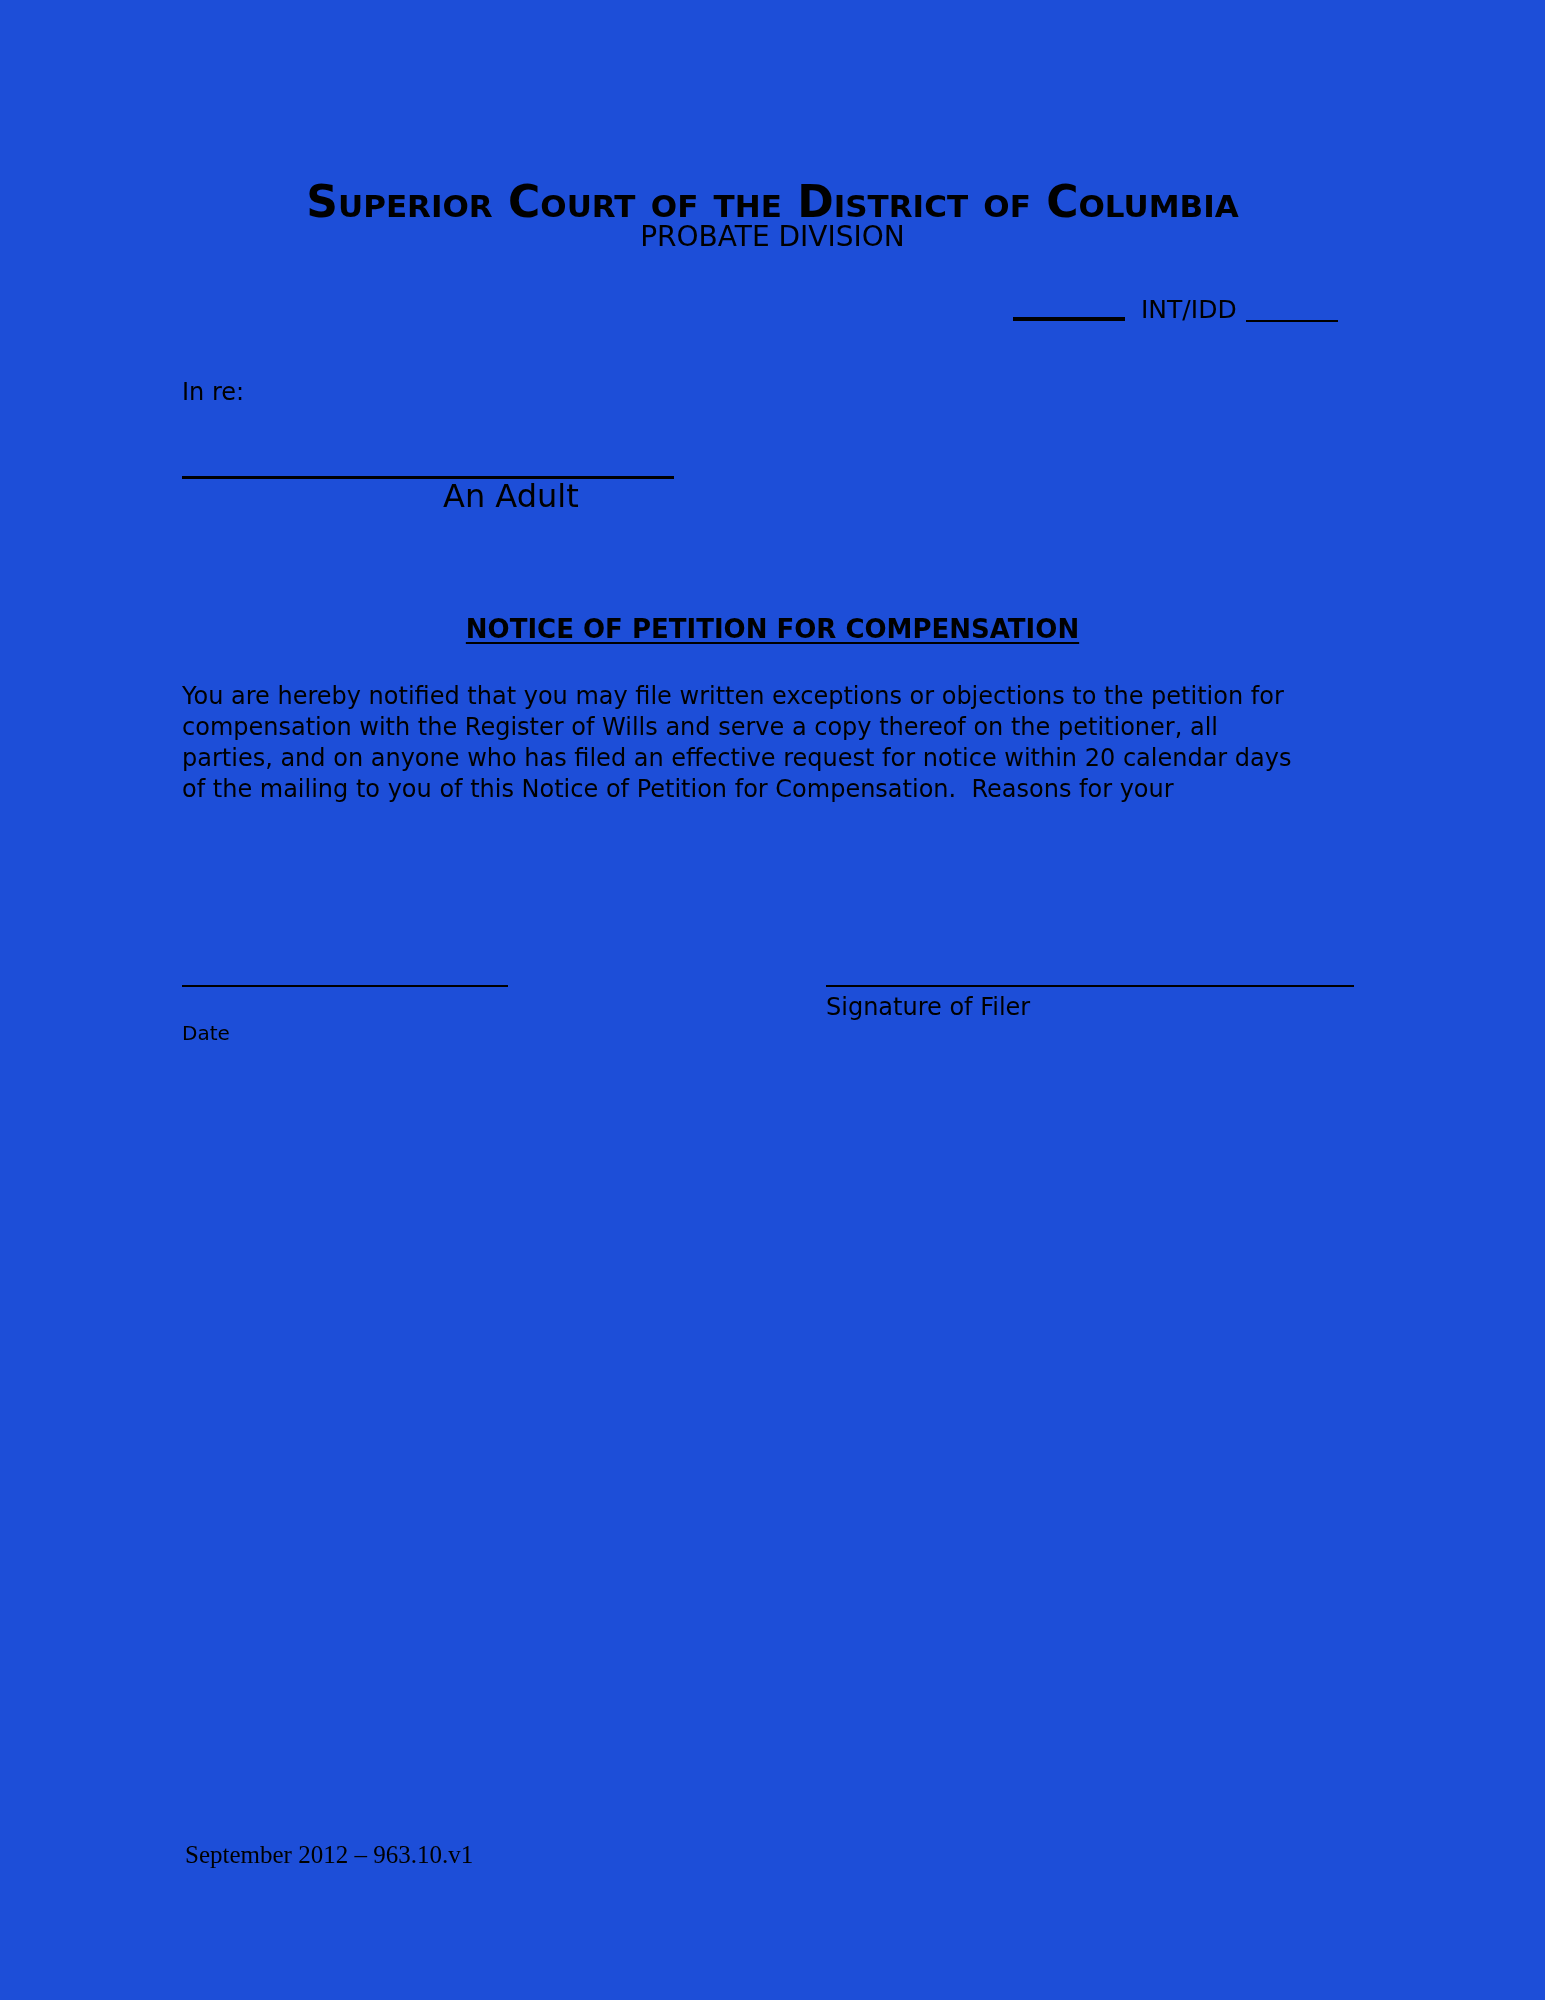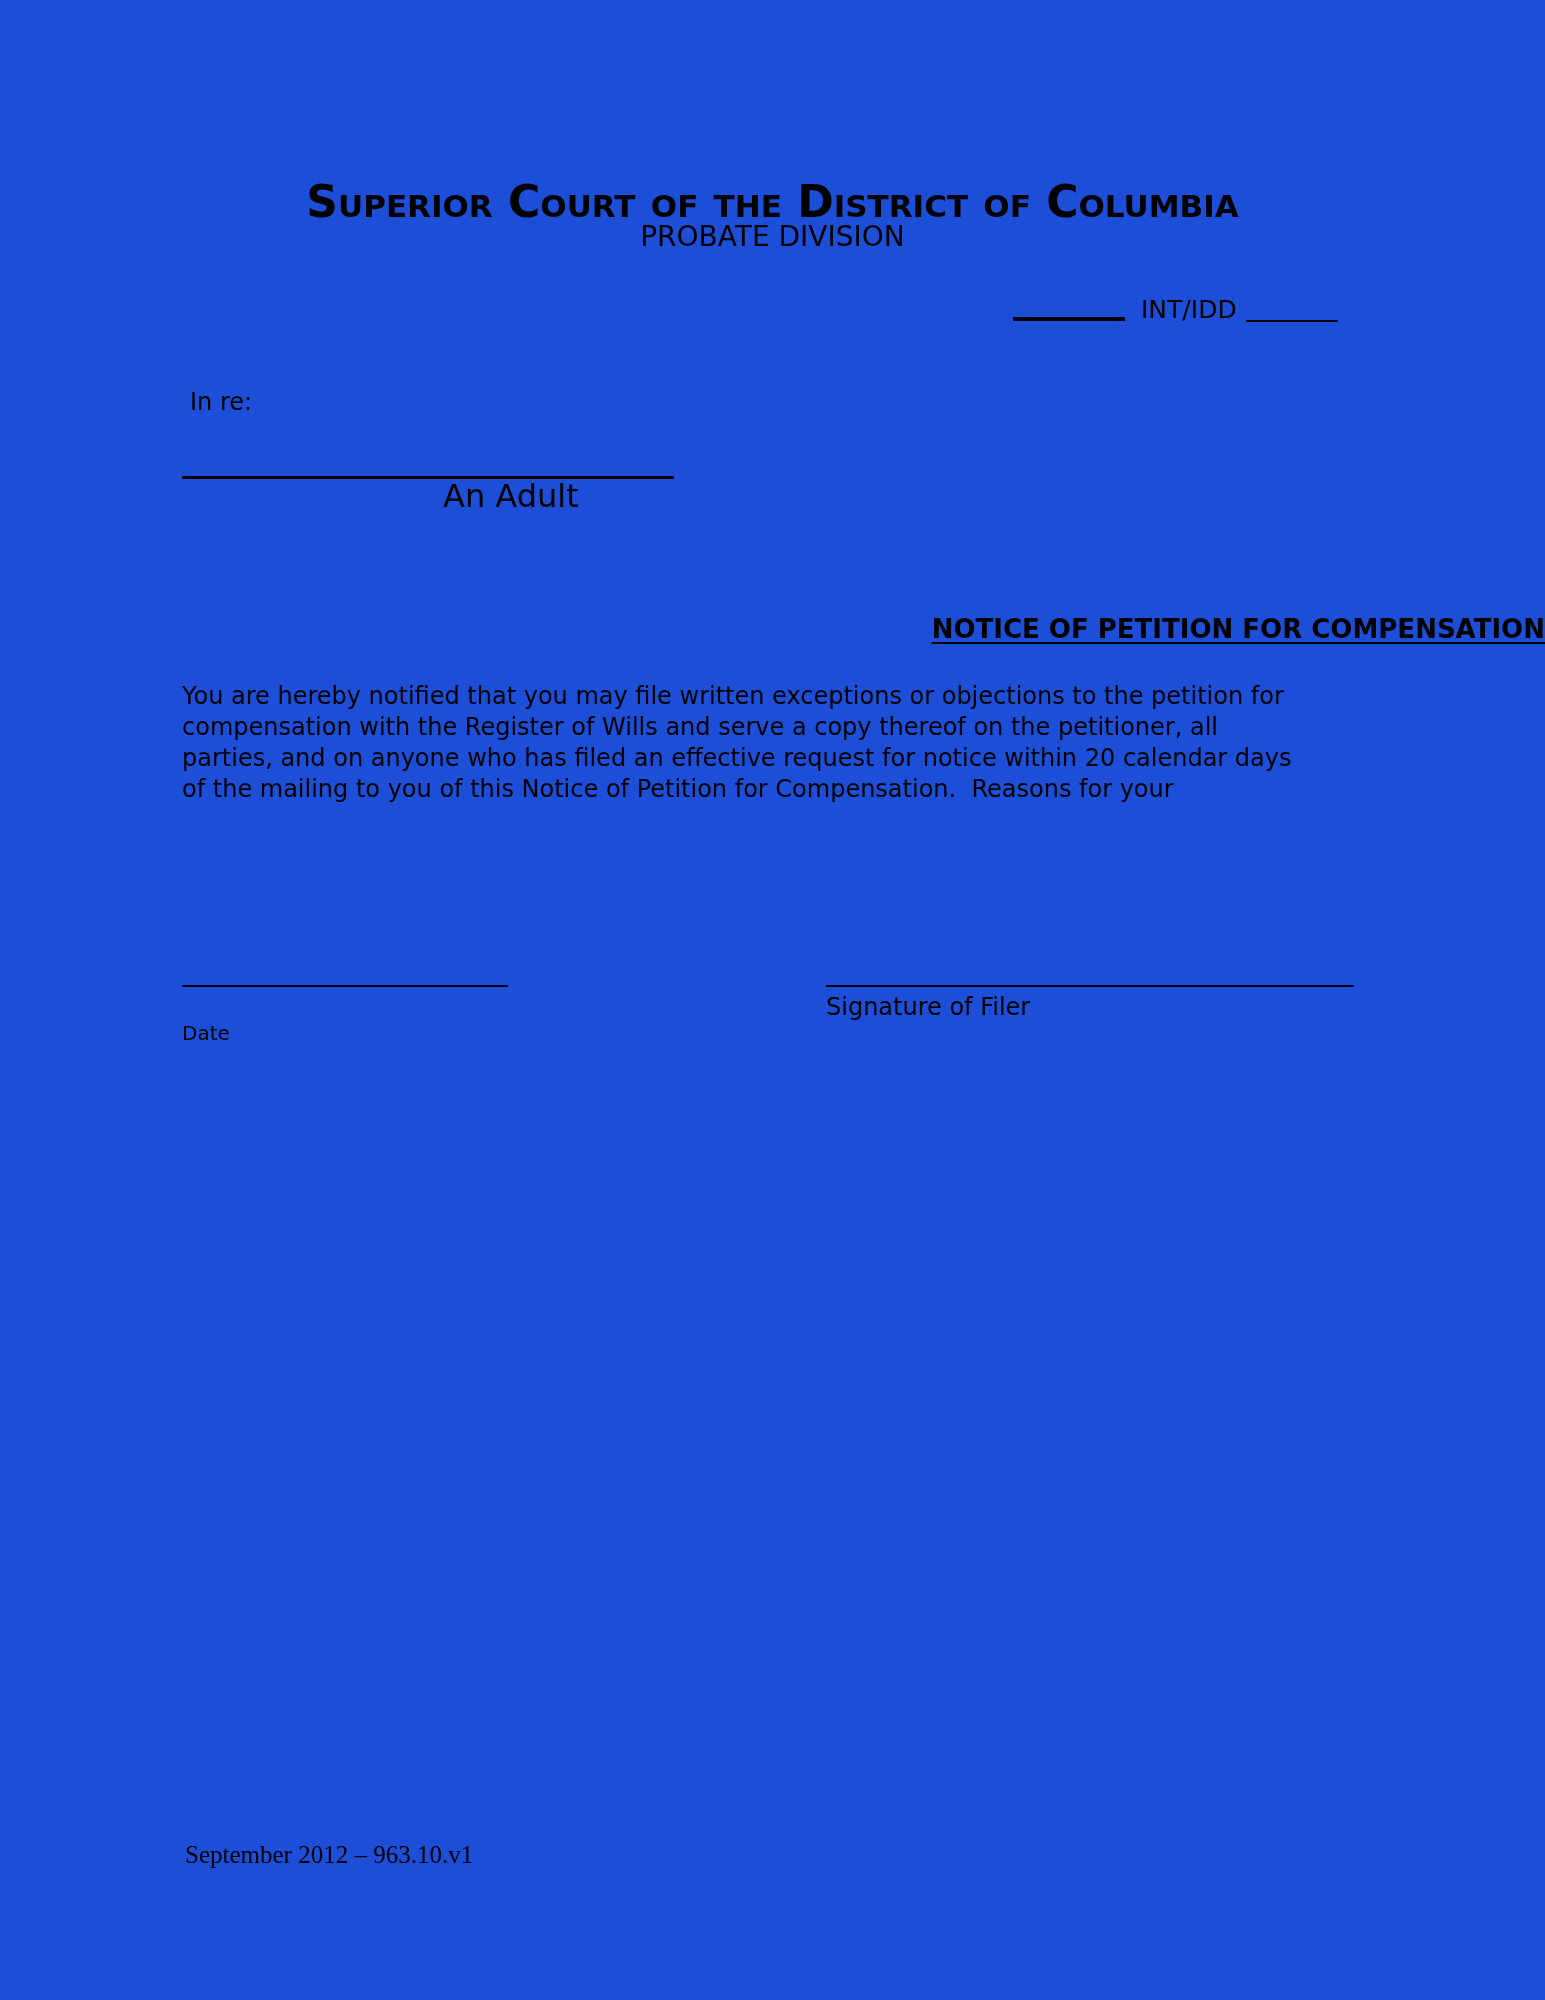--- a/index.html
+++ b/index.html
@@ -60,25 +60,24 @@
     top: 296px;
     left: 1246px;
     width: 92px;
     height: 26px;
     border-bottom: 2px solid #000;
   }
 
   
   .in-re {
     position: absolute;
-    top: 387px;
+    top: 377px;
     left: 182px;
     font-size: 24px;
     line-height: 30px;
-    margin-left: 8px;
   }
   .name-blank {
     position: absolute;
     top: 453px;
     left: 182px;
     width: 492px;
     height: 26px;
     border-bottom: 3px solid #000;
   }
   .an-adult {
@@ -89,21 +88,21 @@
     line-height: 30px;
     text-align: right;
   }
 
   
   .notice-heading {
     position: absolute;
     top: 612px;
     left: 0;
     width: 1545px;
-    text-align: right;
+    text-align: center;
     font-size: 26px;
     line-height: 34px;
     font-weight: bold;
   }
   .notice-heading span {
     text-decoration: underline;
     text-decoration-thickness: 2px;
     text-underline-offset: 4px;
   }
   .notice-body {

